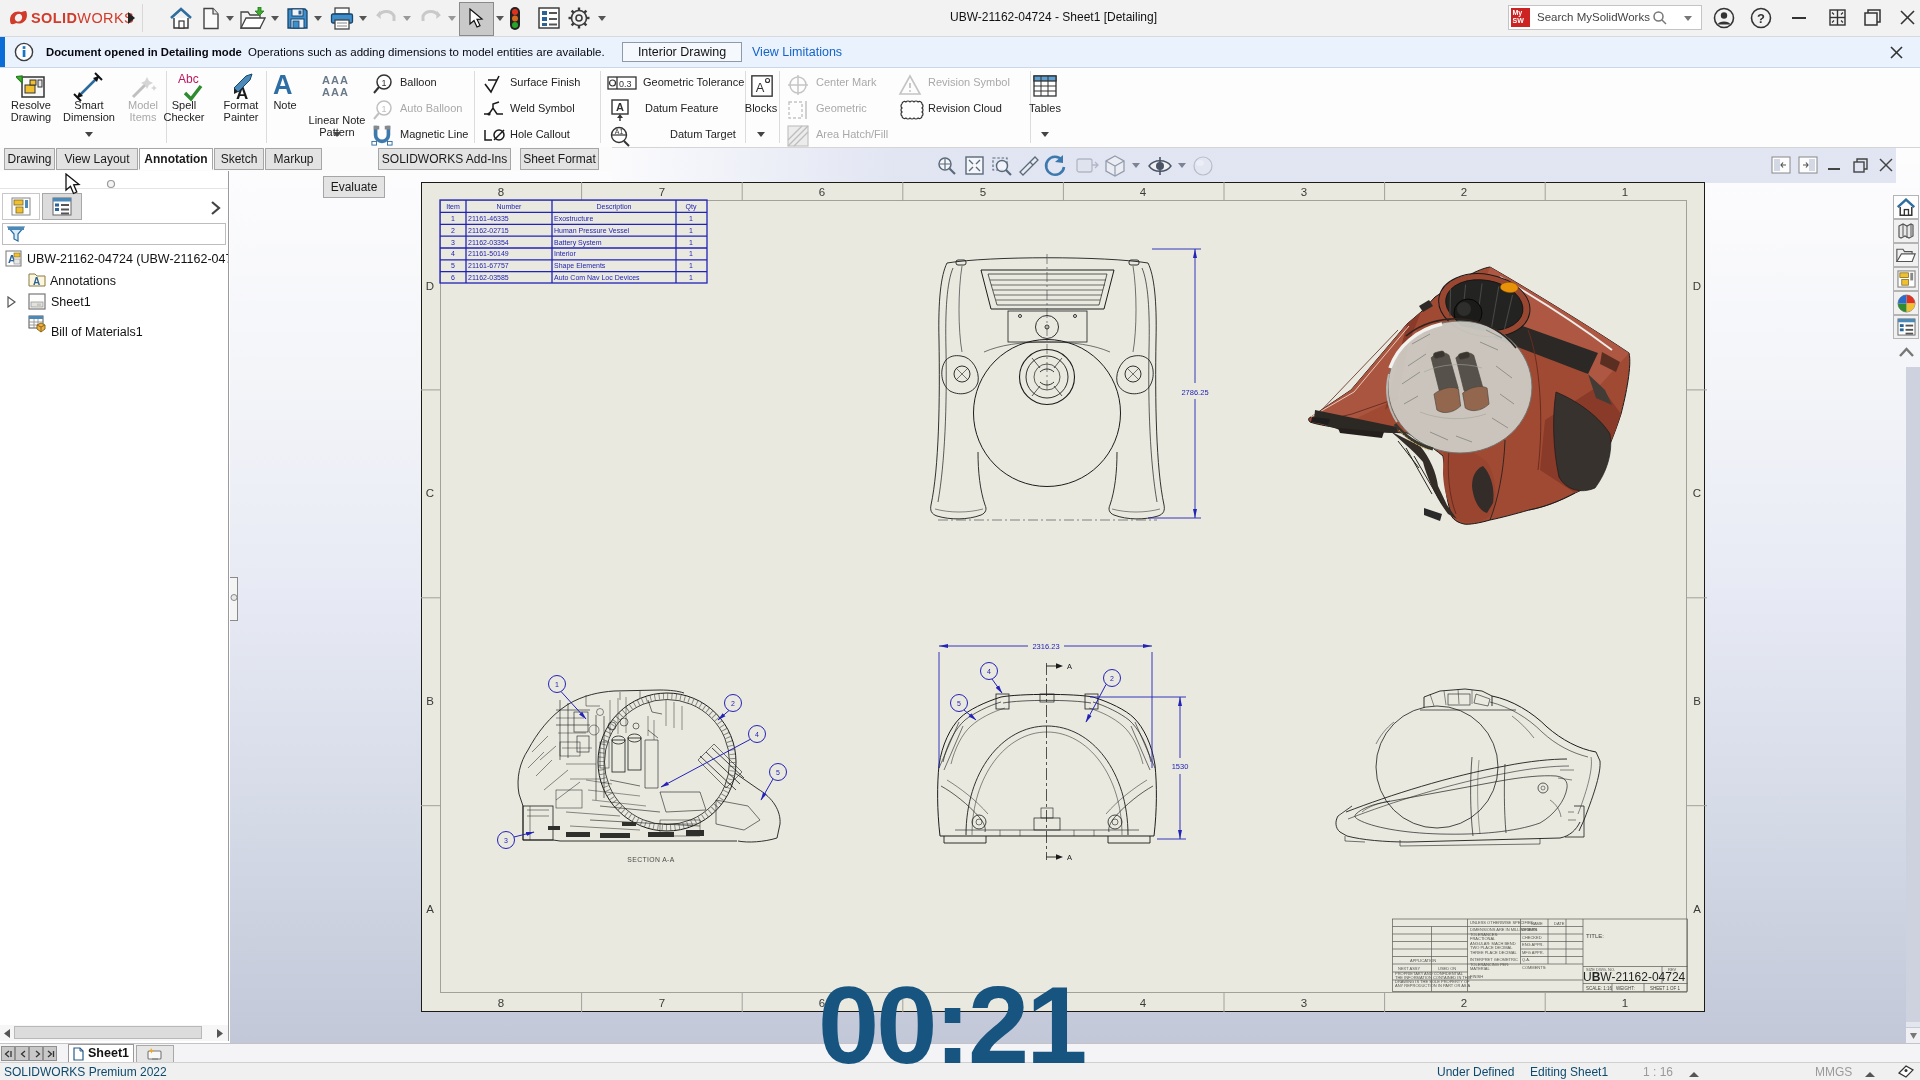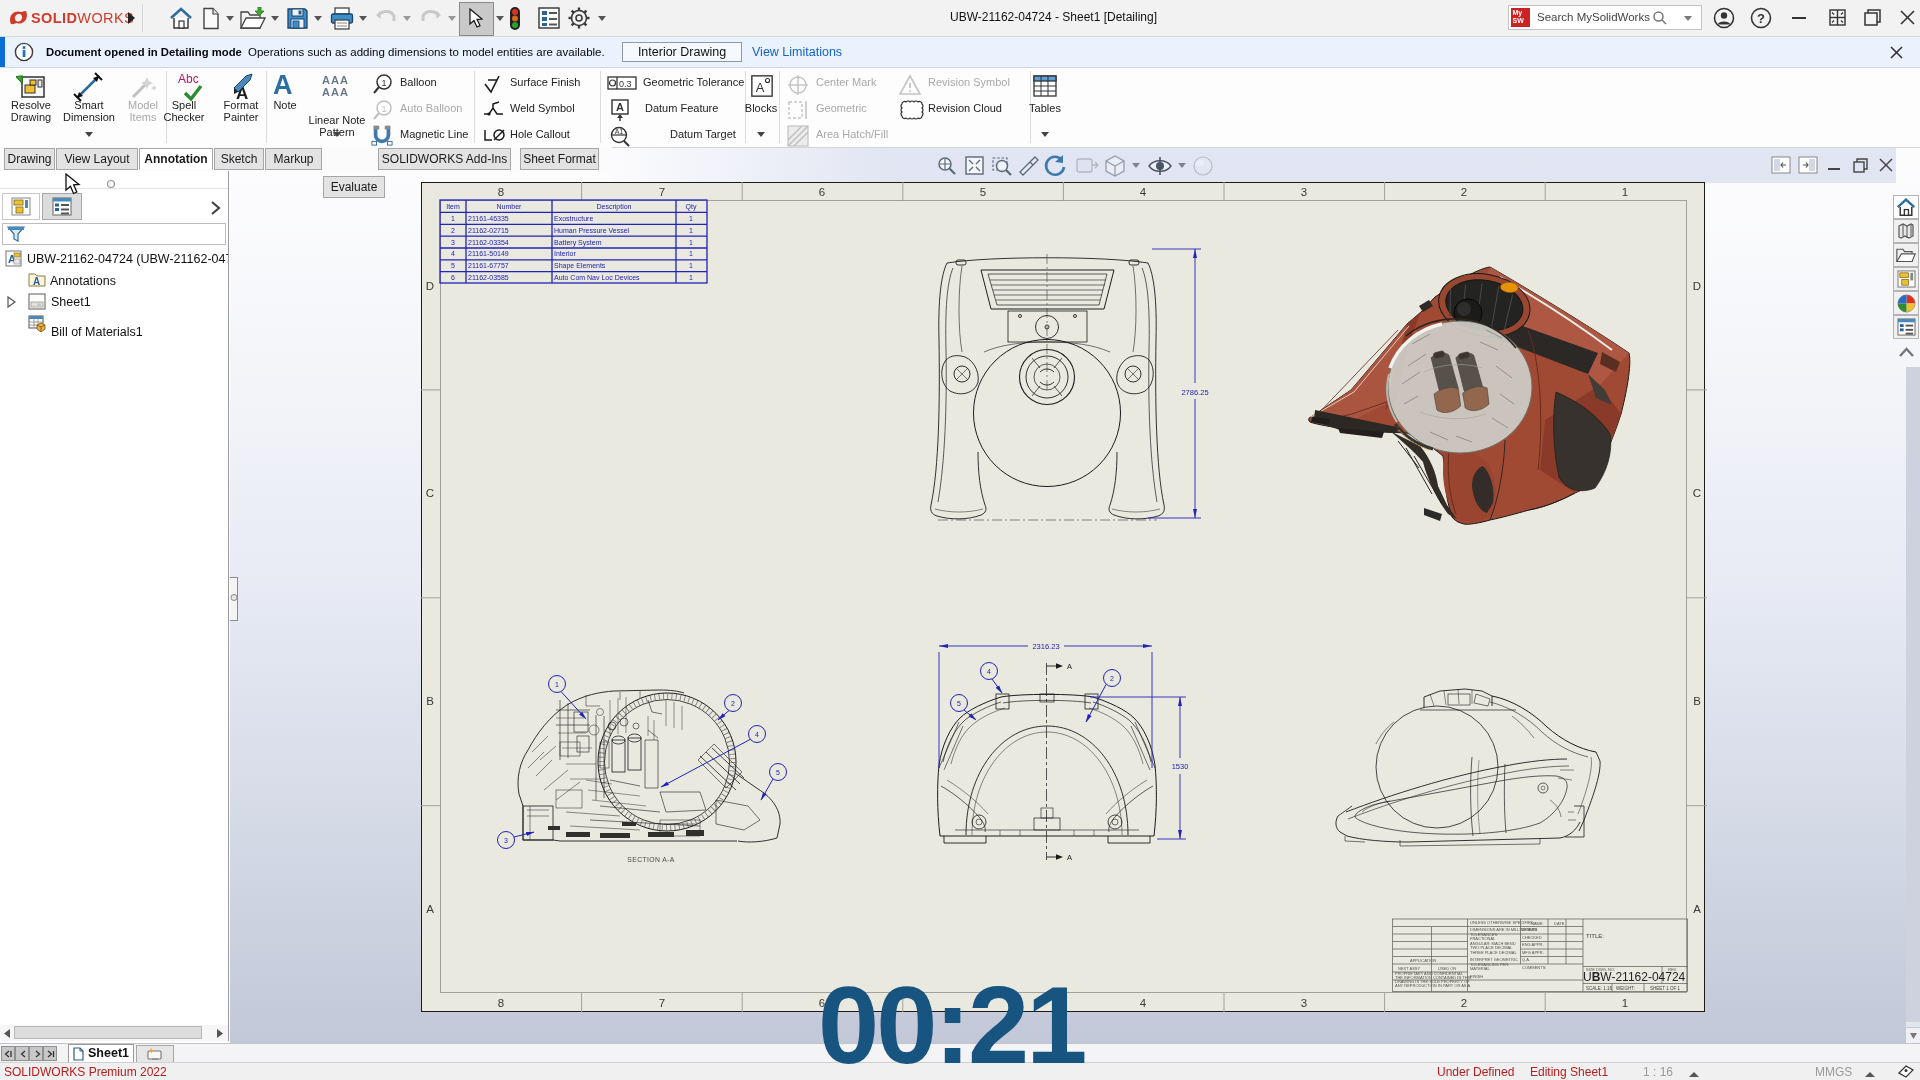--- a/index.html
+++ b/index.html
@@ -26,21 +26,21 @@
   .tabactive{background:#fff;font-weight:bold;border-bottom:1px solid #fff;}
   
   #viewport{left:230px;top:147px;width:1690px;height:896px;background:linear-gradient(to bottom,#fdfdfe 0%,#f4f5f9 25%,#e7eaf4 50%,#d5dae7 75%,#c2c8d8 100%);}
   #headsup{position:absolute;left:382px;top:0px;width:1284px;height:36px;background:linear-gradient(to right,rgba(251,251,253,0.9),rgba(224,228,242,0.95) 22%,rgba(224,228,242,0.95));}
   #sheet{position:absolute;left:191px;top:35px;width:1284px;height:830px;background:#e9e9e0;border:1.5px solid #1b1b18;box-sizing:border-box;}
   
   #lpanel{left:0;top:171px;width:229px;height:854px;background:#ffffff;border-right:1px solid #9a9aa0;box-sizing:border-box;overflow:hidden;}
   .treetext{position:absolute;font-size:12.5px;color:#111;white-space:nowrap;}
   #sheettabs{left:0;top:1043px;width:1920px;height:19px;background:#f4f4f6;border-top:1px solid #c3c3c8;box-sizing:border-box;}
   #statusbar{left:0;top:1062px;width:1920px;height:18px;background:#f0f0f0;border-top:1px solid #d0d0d0;box-sizing:border-box;}
-  .st{position:absolute;top:2px;font-size:12px;color:#b91c1c;white-space:nowrap;}
+  .st{position:absolute;top:2px;font-size:12px;color:#0c4a6e;white-space:nowrap;}
   
   .tpbox{position:absolute;left:1894px;width:26px;height:24px;background:#f0f0f0;border:1px solid #b4b4b4;box-sizing:border-box;}
   
   #timer{position:absolute;left:818px;top:961px;font-size:110px;font-weight:bold;color:#175480;letter-spacing:-3px;z-index:50;}
 </style>
 </head>
 <body>
 
 <div class="abs" id="viewport">
   <div id="headsup"></div>

